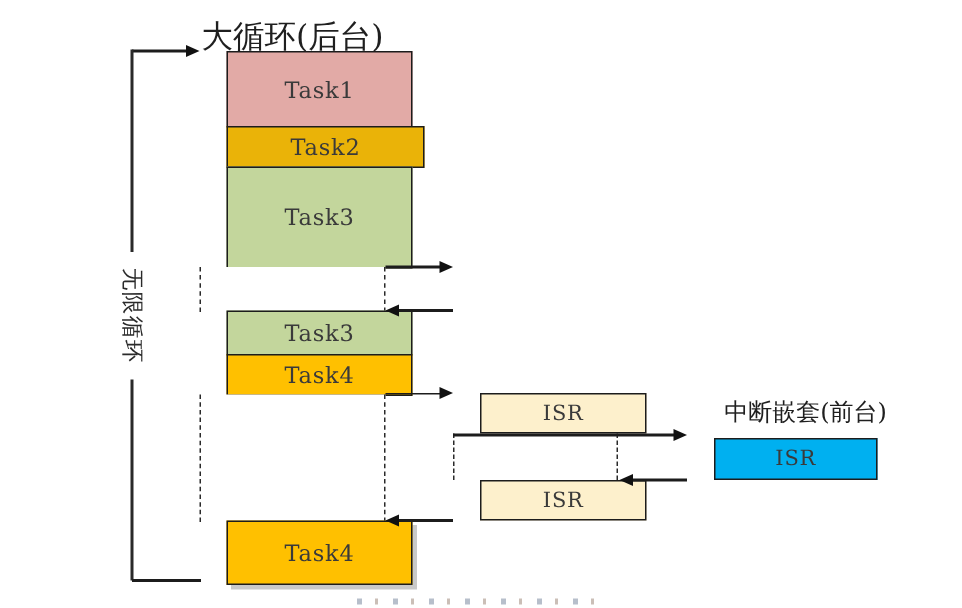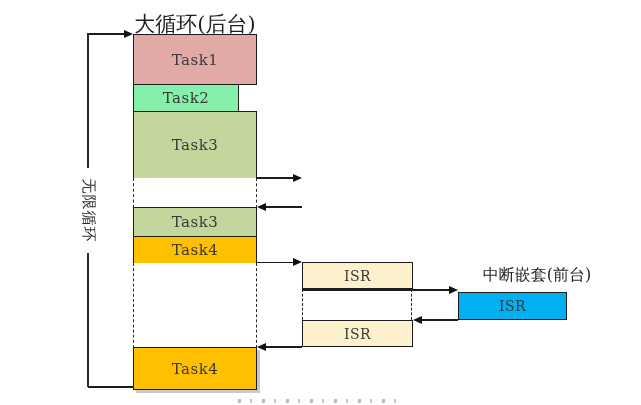--- a/index.html
+++ b/index.html
@@ -15,20 +15,21 @@
   }
   .box {
     position: absolute;
     border: 1.5px solid #1c1c1c;
     display: flex;
     align-items: center;
     justify-content: center;
     font-size: 15px;
     color: #3a3a3a;
     letter-spacing: 0.5px;
+    margin-left: 18px;
   }
   .gapbox {
     position: absolute;
     border-left: 1.5px dashed #2a2a2a;
     border-right: 1.5px dashed #2a2a2a;
     background: #ffffff;
   }
   .hline { position: absolute; height: 1.5px; background: #1c1c1c; }
   .vline { position: absolute; width: 1.8px; background: #2a2a2a; }
   .vdash { position: absolute; width: 0; border-left: 1.5px dashed #2a2a2a; }
@@ -87,21 +88,21 @@
   <div class="hline" style="left:88px; top:33px; width:38px; height:2px;"></div>
   <div class="head-r" style="left:124px; top:29.5px;"></div>
   <div class="vline" style="left:87px; top:33px; height:135px;"></div>
   <div id="loop-label">无限循环</div>
   <div class="vline" style="left:87px; top:253px; height:134px;"></div>
   <div class="hline" style="left:88px; top:386px; width:46px; height:2px;"></div>
 
   <div class="box" style="left:133px; top:34px; width:124px; height:51px; background:#e2aaa6;">
     <span>Task1</span>
   </div>
-  <div class="box" style="left:133px; top:84px; width:106px; height:28px; background:#86efac;">
+  <div class="box" style="left:133px; top:84px; width:132px; height:28px; background:#eab308;">
     <span>Task2</span>
   </div>
   <div class="box" style="left:133px; top:111px; width:124px; height:68px; background:#c3d69c;">
     <span>Task3</span>
   </div>
   <div class="gapbox" style="left:133px; top:178px; width:124px; height:30px;"></div>
   <div class="box" style="left:133px; top:207px; width:124px; height:30px; background:#c3d69c;">
     <span>Task3</span>
   </div>
   <div class="box" style="left:133px; top:236px; width:124px; height:28px; background:#ffc000;">

